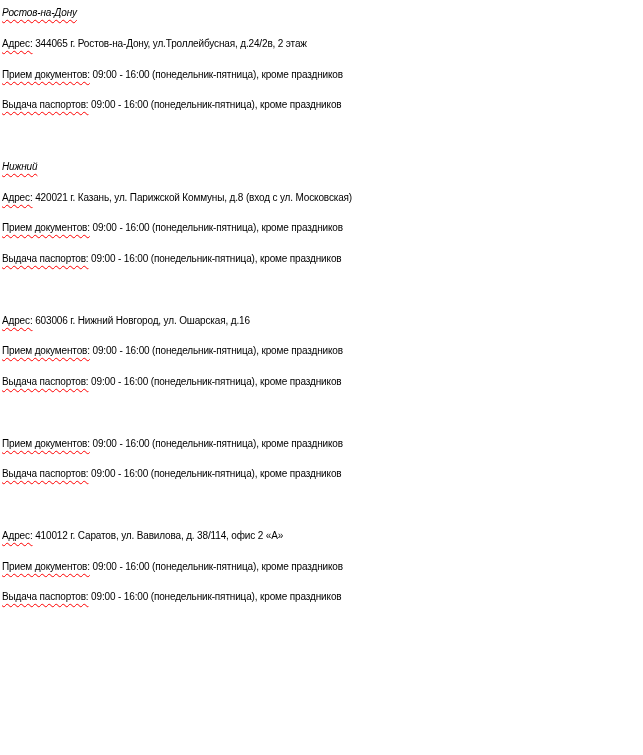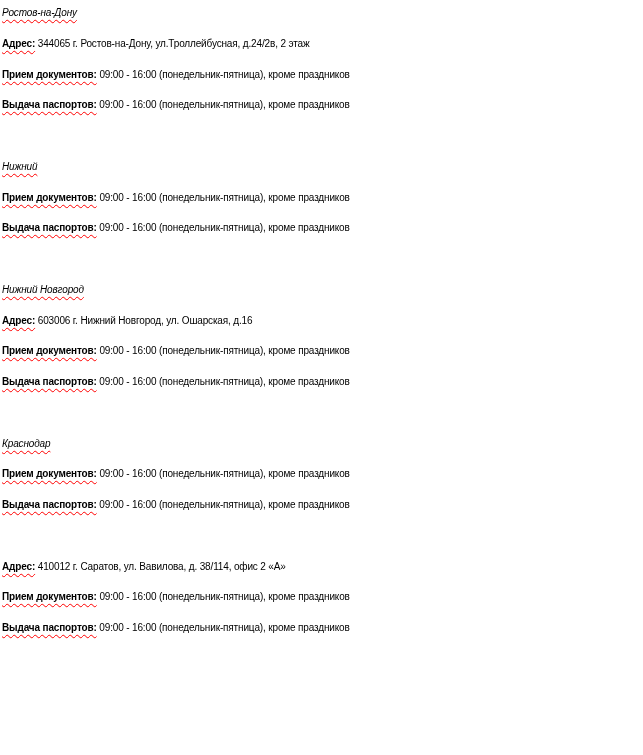--- a/index.html
+++ b/index.html
@@ -29,21 +29,21 @@
       height: 30.75px;
       line-height: 26px;
       font-size: 10px;
       white-space: nowrap;
       letter-spacing: -0.15px;
     }
     .city {
       font-style: italic;
     }
     .label {
-      font-weight: bold;
+      font-weight: normal;
     }
     .sp {
       text-decoration: underline wavy #ff0000;
       text-decoration-thickness: 1px;
       text-underline-offset: 3px;
     }
     .gap {
       height: 30.75px;
     }
   </style>
@@ -55,35 +55,34 @@
   <section class="office">
     <div class="line city"><span class="sp">Ростов-на-Дону</span></div>
     <div class="line"><span class="label sp">Адрес:</span> <span>344065 г. Ростов-на-Дону, ул.Троллейбусная, д.24/2в, 2 этаж</span></div>
     <div class="line"><span class="label sp">Прием документов:</span> <span>09:00 - 16:00 (понедельник-пятница), кроме праздников</span></div>
     <div class="line"><span class="label sp">Выдача паспортов:</span> <span>09:00 - 16:00 (понедельник-пятница), кроме праздников</span></div>
     <div class="gap"></div>
   </section>
 
   <section class="office">
     <div class="line city"><span class="sp">Нижний</span></div>
+    <div class="line"><span class="label sp">Адрес:</span> <span>420021 г. Казань, ул. Парижской Коммуны, д.8 (вход с ул. Московская)</span></div>
     <div class="line"><span class="label sp">Прием документов:</span> <span>09:00 - 16:00 (понедельник-пятница), кроме праздников</span></div>
     <div class="line"><span class="label sp">Выдача паспортов:</span> <span>09:00 - 16:00 (понедельник-пятница), кроме праздников</span></div>
     <div class="gap"></div>
   </section>
 
   <section class="office">
-    <div class="line city"><span class="sp">Нижний Новгород</span></div>
     <div class="line"><span class="label sp">Адрес:</span> <span>603006 г. Нижний Новгород, ул. Ошарская, д.16</span></div>
     <div class="line"><span class="label sp">Прием документов:</span> <span>09:00 - 16:00 (понедельник-пятница), кроме праздников</span></div>
     <div class="line"><span class="label sp">Выдача паспортов:</span> <span>09:00 - 16:00 (понедельник-пятница), кроме праздников</span></div>
     <div class="gap"></div>
   </section>
 
   <section class="office">
-    <div class="line city"><span class="sp">Краснодар</span></div>
     <div class="line"><span class="label sp">Прием документов:</span> <span>09:00 - 16:00 (понедельник-пятница), кроме праздников</span></div>
     <div class="line"><span class="label sp">Выдача паспортов:</span> <span>09:00 - 16:00 (понедельник-пятница), кроме праздников</span></div>
     <div class="gap"></div>
   </section>
 
   <section class="office">
     <div class="line"><span class="label sp">Адрес:</span> <span>410012 г. Саратов, ул. Вавилова, д. 38/114, офис 2 «А»</span></div>
     <div class="line"><span class="label sp">Прием документов:</span> <span>09:00 - 16:00 (понедельник-пятница), кроме праздников</span></div>
     <div class="line"><span class="label sp">Выдача паспортов:</span> <span>09:00 - 16:00 (понедельник-пятница), кроме праздников</span></div>
   </section>

